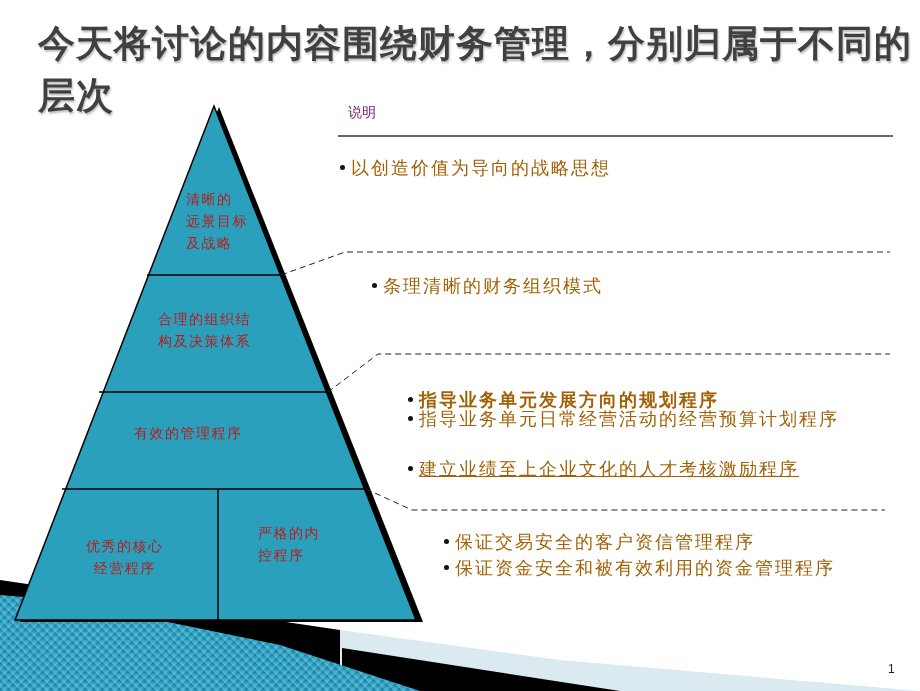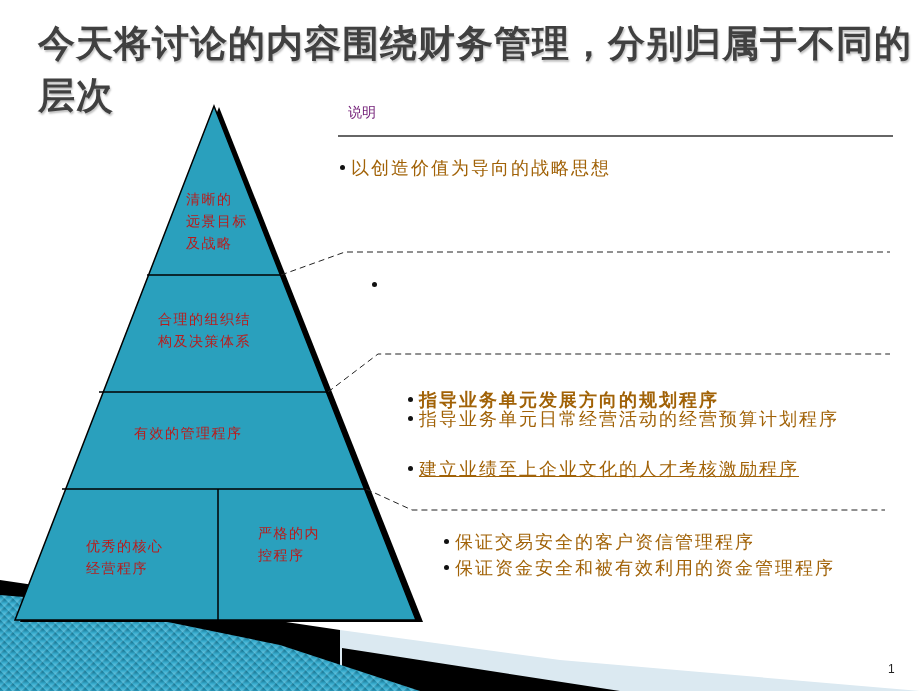--- a/index.html
+++ b/index.html
@@ -60,34 +60,34 @@
   <div>远景目标</div>
   <div>及战略</div>
 </div>
 <div class="label" style="left:158px; top:308px;">
   <div>合理的组织结</div>
   <div>构及决策体系</div>
 </div>
 <div class="label" style="left:134px; top:422px;">
   <div>有效的管理程序</div>
 </div>
-<div class="label" style="left:86px; top:535px;">
+<div class="label" style="left:86px; top:535px;text-align:center;">
   <div>优秀的核心</div>
   <div>经营程序</div>
 </div>
 <div class="label" style="left:258px; top:522px;">
   <div>严格的内</div>
   <div>控程序</div>
 </div>
 
 <div class="desc-head">说明</div>
 
 <div class="bullet" style="left:340px; top:156px;"><span class="dot"></span><span>以创造价值为导向的战略思想</span></div>
 
-<div class="bullet" style="left:372px; top:274px;"><span class="dot"></span></div>
+<div class="bullet" style="left:372px; top:274px;"><span class="dot"></span><span>条理清晰的财务组织模式</span></div>
 
 <div class="bullet" style="left:408px; top:388px;font-weight:bold;"><span class="dot"></span><span>指导业务单元发展方向的规划程序</span></div>
 <div class="bullet" style="left:408px; top:407px;"><span class="dot"></span><span>指导业务单元日常经营活动的经营预算计划程序</span></div>
 <div class="bullet" style="left:408px; top:457px;text-decoration:underline;"><span class="dot"></span><span>建立业绩至上企业文化的人才考核激励程序</span></div>
 
 <div class="bullet" style="left:444px; top:530px;"><span class="dot"></span><span>保证交易安全的客户资信管理程序</span></div>
 <div class="bullet" style="left:444px; top:556px;"><span class="dot"></span><span>保证资金安全和被有效利用的资金管理程序</span></div>
 
 <div class="pagenum">1</div>
 

